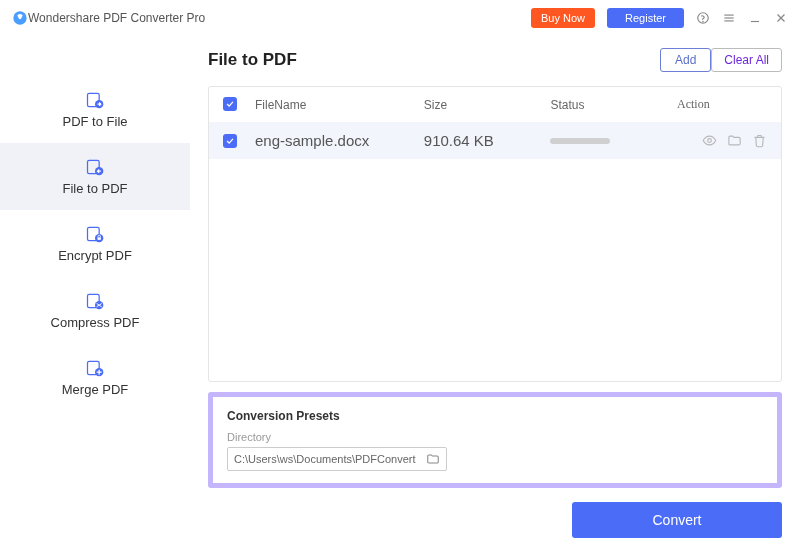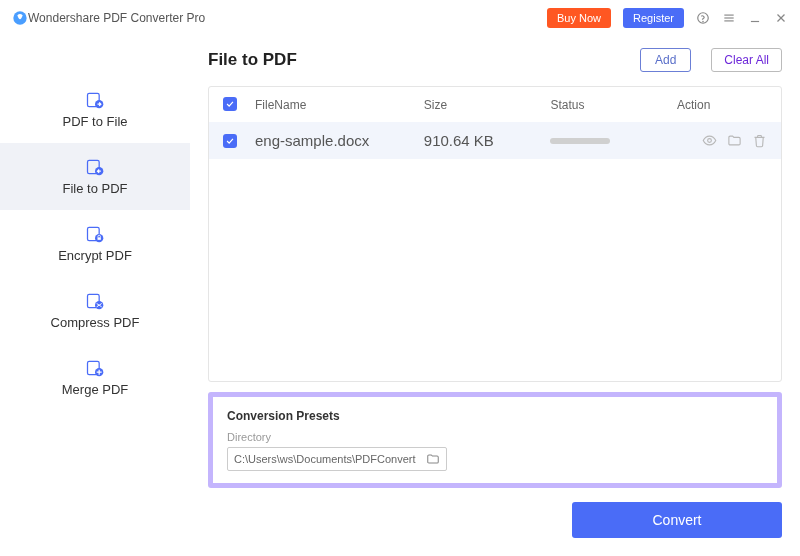--- a/index.html
+++ b/index.html
@@ -3,41 +3,41 @@
 <meta charset="utf-8">
 <style>
 * { margin: 0; padding: 0; box-sizing: border-box; font-family: -apple-system, BlinkMacSystemFont, "Segoe UI", Arial, sans-serif; }
 body { width: 800px; height: 556px; background: #fff; overflow: hidden; }
 .titlebar { display: flex; align-items: center; justify-content: space-between; padding: 8px 12px; height: 36px; }
 .titlebar-left { display: flex; align-items: center; }
 .logo { width: 16px; height: 16px; }
 .app-title { font-size: 12px; color: #555; font-weight: 500; }
 .titlebar-right { display: flex; align-items: center; gap: 12px; justify-content: flex-end; }
 .btn-buy { background: #ff5722; color: #fff; border: none; padding: 4px 10px; font-size: 11px; border-radius: 3px; cursor: pointer; }
-.btn-register { background: #4a6cf7; color: #fff; border: none; padding: 4px 10px; font-size: 11px; border-radius: 3px; cursor: pointer; }
+.btn-register { background: #4a6cf7; color: #fff; border: none; padding: 4px 18px; font-size: 11px; border-radius: 3px; cursor: pointer; }
 .titlebar-icon { width: 14px; height: 14px; color: #888; cursor: pointer; display: flex; align-items: center; justify-content: center; }
 .main { display: flex; height: calc(100% - 36px); }
 .sidebar { width: 190px; background: #fff; padding-top: 40px; }
 .sidebar-item { display: flex; align-items: center; gap: 4px; padding: 14px 20px; font-size: 13px; color: #333; cursor: pointer; flex-direction: column; }
 .sidebar-item.active { background: #f0f2f7; }
 .sidebar-icon { width: 20px; height: 20px; flex-shrink: 0; }
 .content { flex: 1; display: flex; flex-direction: column; padding: 0 18px 18px 18px; }
 .content-header { display: flex; align-items: center; justify-content: space-between; padding: 12px 0 14px 0; }
 .page-title { font-size: 17px; font-weight: 600; color: #222; }
-.header-actions { display: flex; gap: 20px; }
+.header-actions { display: flex; gap: 0; }
 .btn-outline { background: #fff; border: 1px solid #6b7fd6; color: #5a6fc9; padding: 4px 14px; font-size: 12px; border-radius: 3px; cursor: pointer; }
 .btn-outline-gray { background: #fff; border: 1px solid #bbb; color: #6d28d9; padding: 4px 12px; font-size: 12px; border-radius: 3px; cursor: pointer; }
 .table-area { flex: 1; border: 1px solid #e5e5e5; border-radius: 3px; background: #fff; overflow: hidden; display: flex; flex-direction: column; }
 .table-header { display: flex; align-items: center; padding: 10px 14px; font-size: 12px; color: #666; }
 .table-row { display: flex; align-items: center; padding: 10px 14px; font-size: 15px; color: #555; background: #f2f5fc; }
 .col-check { width: 32px; }
 .col-name { flex: 1.6; }
 .col-size { flex: 1.2; }
 .col-status { flex: 1.2; display: flex; align-items: center; }
-.col-action { width: 90px; display: flex; gap: 10px; justify-content: flex-end; }
+.col-action { width: 90px; display: flex; gap: 10px; justify-content: flex-end; font-family: Liberation Serif, serif; }
 .checkbox { width: 14px; height: 14px; border-radius: 3px; background: #4a6cf7; display: inline-flex; align-items: center; justify-content: center; }
 .checkbox svg { width: 10px; height: 10px; }
 .progress { width: 60px; height: 6px; background: #d0d0d0; border-radius: 3px; }
 .action-icon { width: 15px; height: 15px; color: #b8b8b8; cursor: pointer; }
 .presets { border: 5px solid #c4b5fd; border-radius: 3px; padding: 12px 14px; margin-top: 10px; }
 .presets-title { font-size: 12px; font-weight: 600; color: #333; margin-bottom: 8px; }
 .presets-label { font-size: 11px; color: #999; margin-bottom: 4px; }
 .dir-row { display: flex; align-items: center; }
 .dir-input { border: 1px solid #ccc; padding: 4px 6px; font-size: 11px; width: 220px; color: #666; display: flex; align-items: center; justify-content: space-between; border-radius: 2px; }
 .dir-browse { width: 14px; height: 14px; color: #888; }

